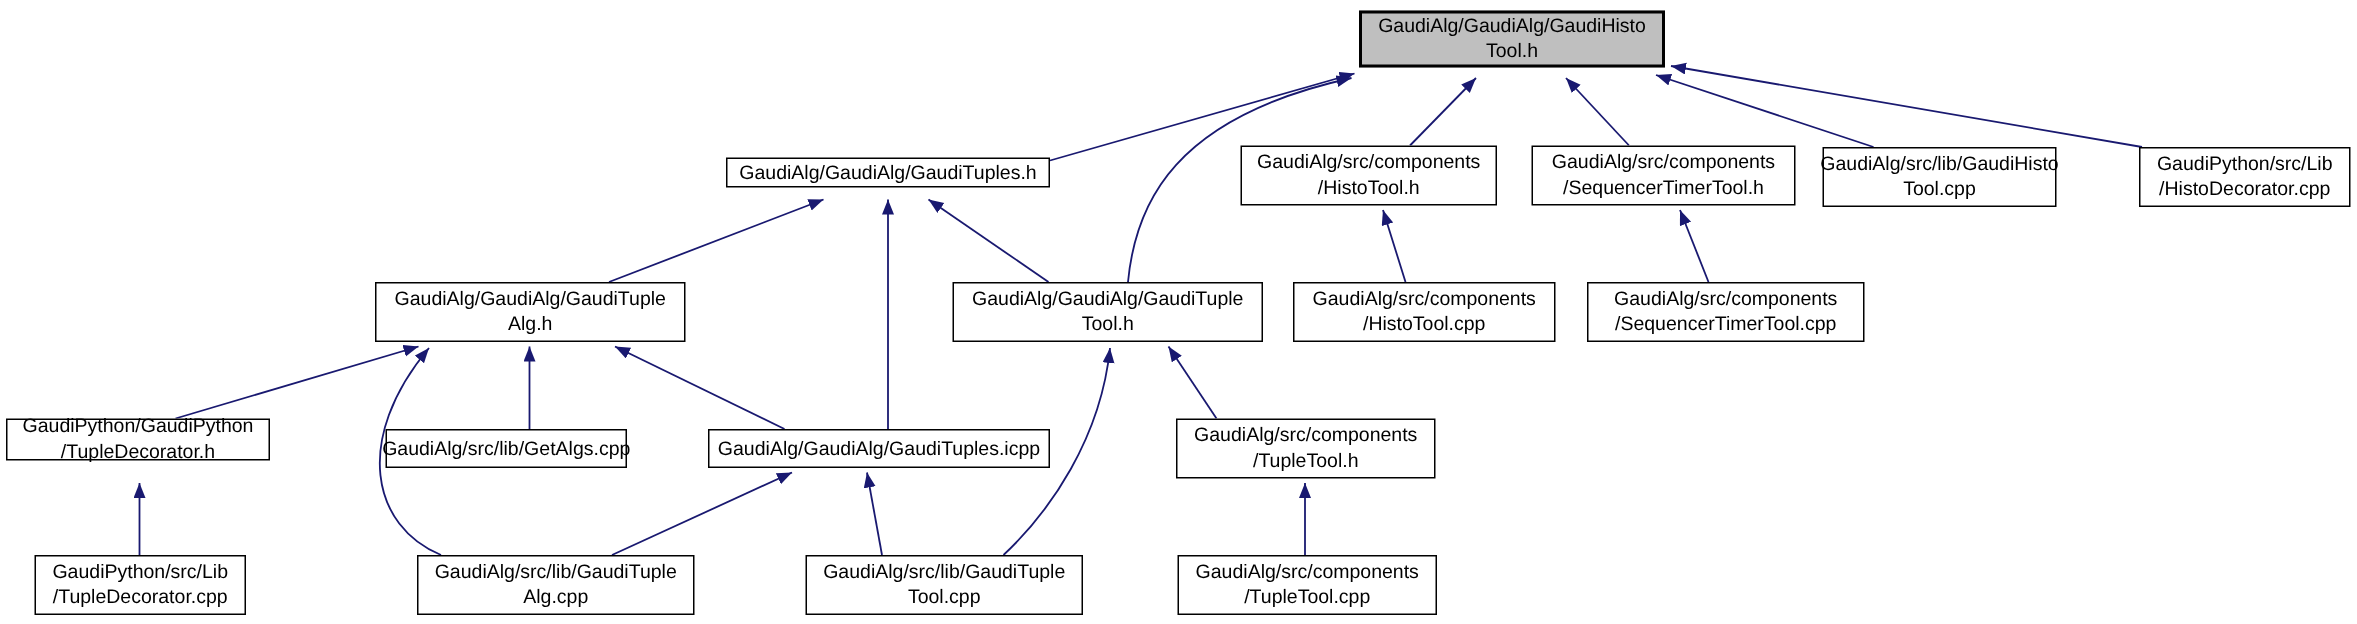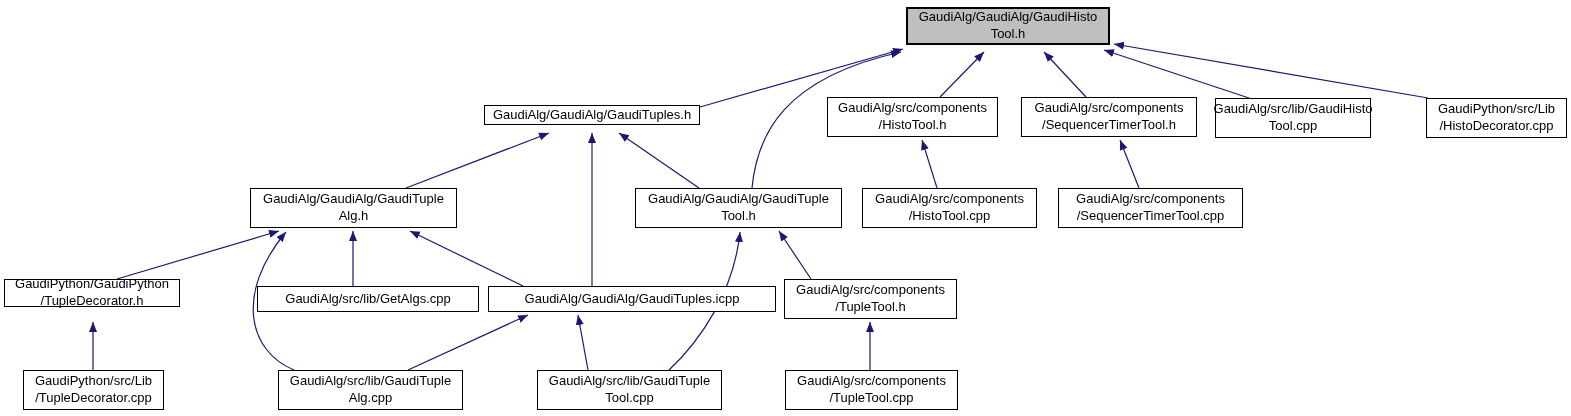--- a/index.html
+++ b/index.html
@@ -89,22 +89,22 @@
       <div class="node" style="left: 250px; top: 188px; width: 207px; height: 40px;"><span>GaudiAlg/GaudiAlg/GaudiTuple
 Alg.h</span></div>
       <div class="node" style="left: 635px; top: 188px; width: 207px; height: 40px;"><span>GaudiAlg/GaudiAlg/GaudiTuple
 Tool.h</span></div>
       <div class="node" style="left: 862px; top: 188px; width: 175px; height: 40px;"><span>GaudiAlg/src/components
 /HistoTool.cpp</span></div>
       <div class="node" style="left: 1058px; top: 188px; width: 185px; height: 40px;"><span>GaudiAlg/src/components
 /SequencerTimerTool.cpp</span></div>
       <div class="node" style="left: 4px; top: 279px; width: 176px; height: 28px;"><span>GaudiPython/GaudiPython
 /TupleDecorator.h</span></div>
-      <div class="node" style="left: 257px; top: 286px; width: 222px; height: 26px;"><span>GaudiAlg/src/lib/GetAlgs.cpp</span></div>
-      <div class="node" style="left: 472px; top: 286px; width: 288px; height: 26px; margin-left: 16px;"><span>GaudiAlg/GaudiAlg/GaudiTuples.icpp</span></div>
+      <div class="node" style="left: 257px; top: 286px; width: 161px; height: 26px;"><span>GaudiAlg/src/lib/GetAlgs.cpp</span></div>
+      <div class="node" style="left: 472px; top: 286px; width: 228px; height: 26px;"><span>GaudiAlg/GaudiAlg/GaudiTuples.icpp</span></div>
       <div class="node" style="left: 784px; top: 279px; width: 173px; height: 40px;"><span>GaudiAlg/src/components
 /TupleTool.h</span></div>
       <div class="node" style="left: 23px; top: 370px; width: 141px; height: 40px;"><span>GaudiPython/src/Lib
 /TupleDecorator.cpp</span></div>
       <div class="node" style="left: 278px; top: 370px; width: 185px; height: 40px;"><span>GaudiAlg/src/lib/GaudiTuple
 Alg.cpp</span></div>
       <div class="node" style="left: 537px; top: 370px; width: 185px; height: 40px;"><span>GaudiAlg/src/lib/GaudiTuple
 Tool.cpp</span></div>
       <div class="node" style="left: 785px; top: 370px; width: 173px; height: 40px;"><span>GaudiAlg/src/components
 /TupleTool.cpp</span></div>

